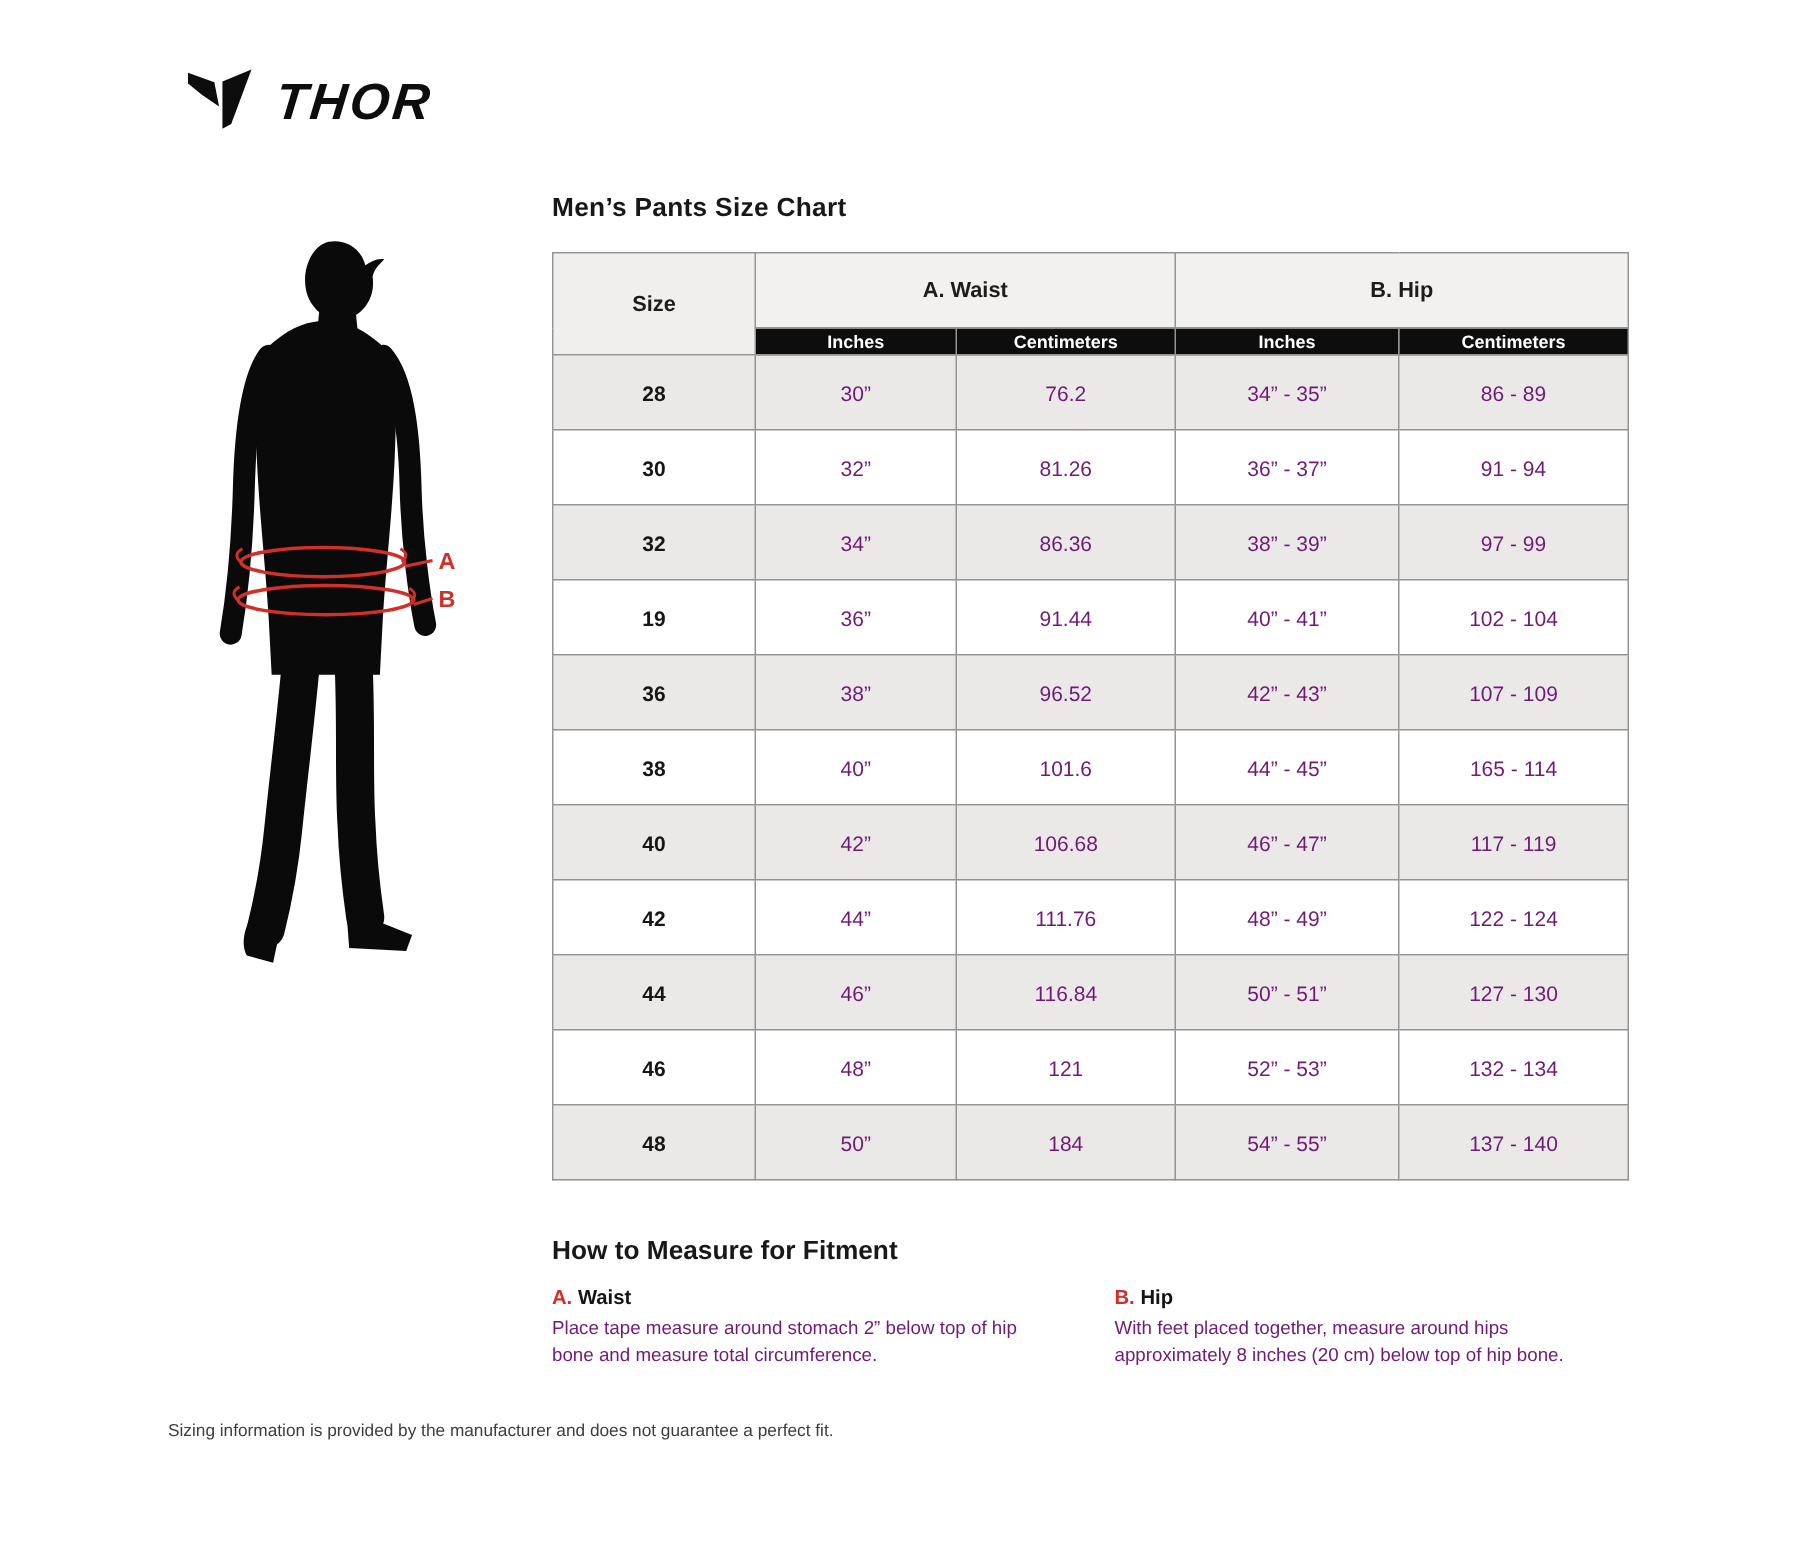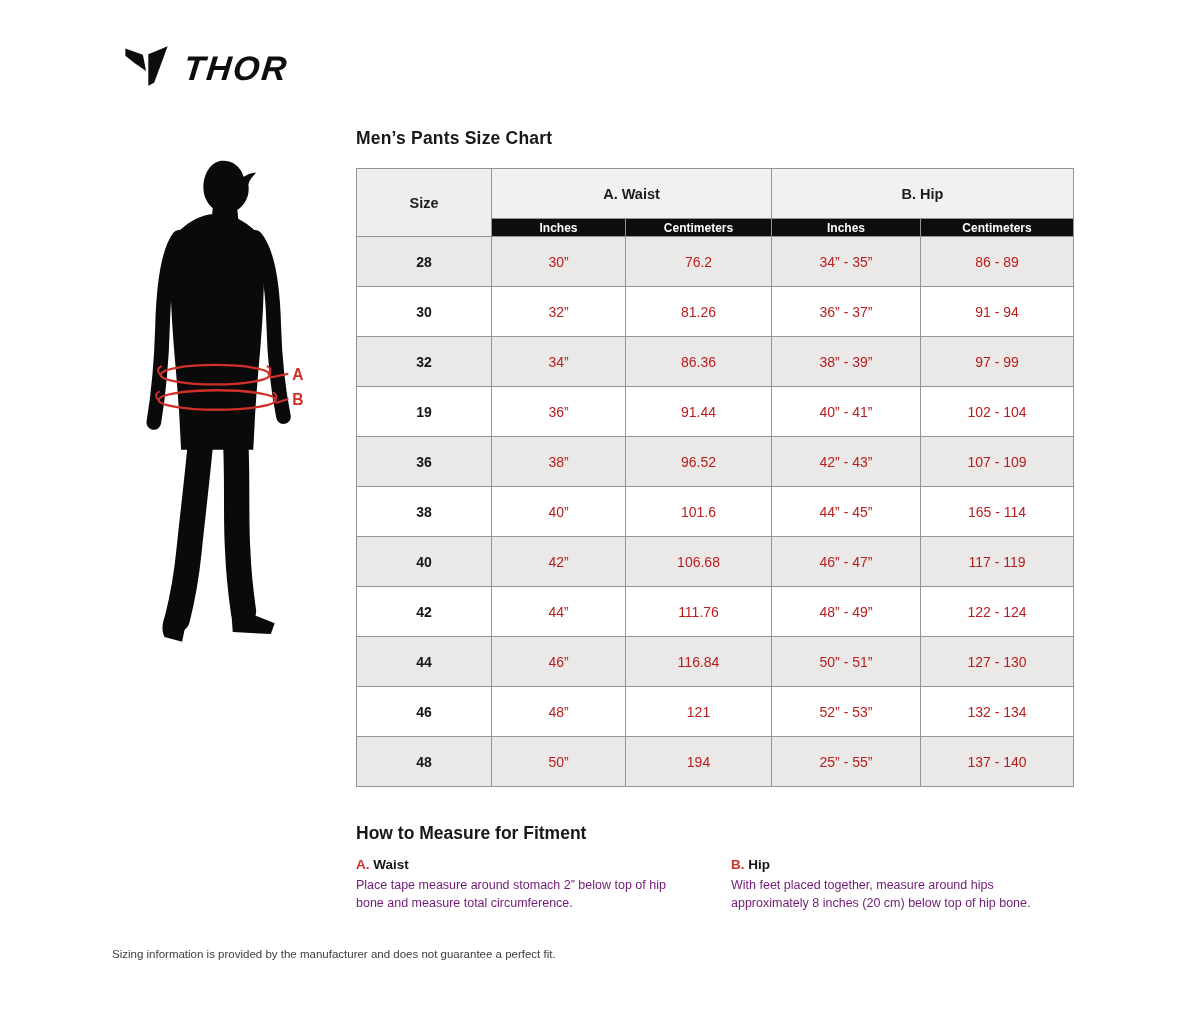--- a/index.html
+++ b/index.html
@@ -14,33 +14,33 @@
     margin-left: 14px; margin-top: 3px;
     font-size: 34px; font-weight: bold; font-style: italic;
     letter-spacing: 2px; color: #0d0d0d;
     transform: skewX(-6deg);
   }
 
   
   .figure-svg { position: absolute; left: 146px; top: 157px; }
 
   
-  .content { position: absolute; left: 356px; top: 128px; width: 717px; }
+  .content { position: absolute; left: 368px; top: 128px; width: 717px; }
   .title { font-size: 17.5px; font-weight: 700; color: #181818; letter-spacing: .2px; margin-bottom: 19px; }
 
   table.size-table { border-collapse: collapse; width: 717px; table-layout: fixed; }
   .size-table th, .size-table td { border: 1px solid #949494; text-align: center; vertical-align: middle; }
   .group-th { height: 50px; background: #f2f1f0; font-size: 14.5px; color: #1c1c1c; font-weight: 700; }
   .size-th  { background: #f0efee; font-size: 14.5px; color: #1c1c1c; font-weight: 700; }
   .unit-th  {
     background: #0d0d0d; color: #ffffff; font-size: 12px; font-weight: 700;
     height: 18px; padding: 1px 0;
     border: 2px solid #ffffff; border-bottom: 1px solid #949494;
   }
-  .size-table tbody td { height: 50px; font-size: 14px; color: #b91c1c; background: #ffffff; }
+  .size-table tbody td { height: 50px; font-size: 14px; color: #701a75; background: #ffffff; }
   .size-table tbody tr.alt td { background: #eae9e8; margin-top: 48px; }
   .size-table td.size-col { font-weight: 700; color: #161616; }
 
   .measure-heading { font-size: 17.5px; font-weight: 700; color: #181818; margin: 36px 0 13px; }
   .measure-cols { display: flex; }
   .measure-col { width: 375px; }
   .measure-col:last-child { width: 342px; }
   .m-title { font-size: 13.5px; font-weight: 700; color: #141414; }
   .m-title .red { color: #d03029; }
   .measure-col p { margin-top: 5px; font-size: 12.5px; color: #701a75; line-height: 1.42; max-width: 334px; }
@@ -185,22 +185,22 @@
           <tr>
             <td class="size-col">46</td>
             <td>48”</td>
             <td>121</td>
             <td>52” - 53”</td>
             <td>132 - 134</td>
           </tr>
           <tr class="alt">
             <td class="size-col">48</td>
             <td>50”</td>
-            <td>194</td>
-            <td>25” - 55”</td>
+            <td>184</td>
+            <td>54” - 55”</td>
             <td>137 - 140</td>
           </tr>
         </tbody>
     </table>
 
     <h2 class="measure-heading">How to Measure for Fitment</h2>
     <div class="measure-cols">
       <div class="measure-col">
         <div class="m-title">
           <span class="red">A.</span>

